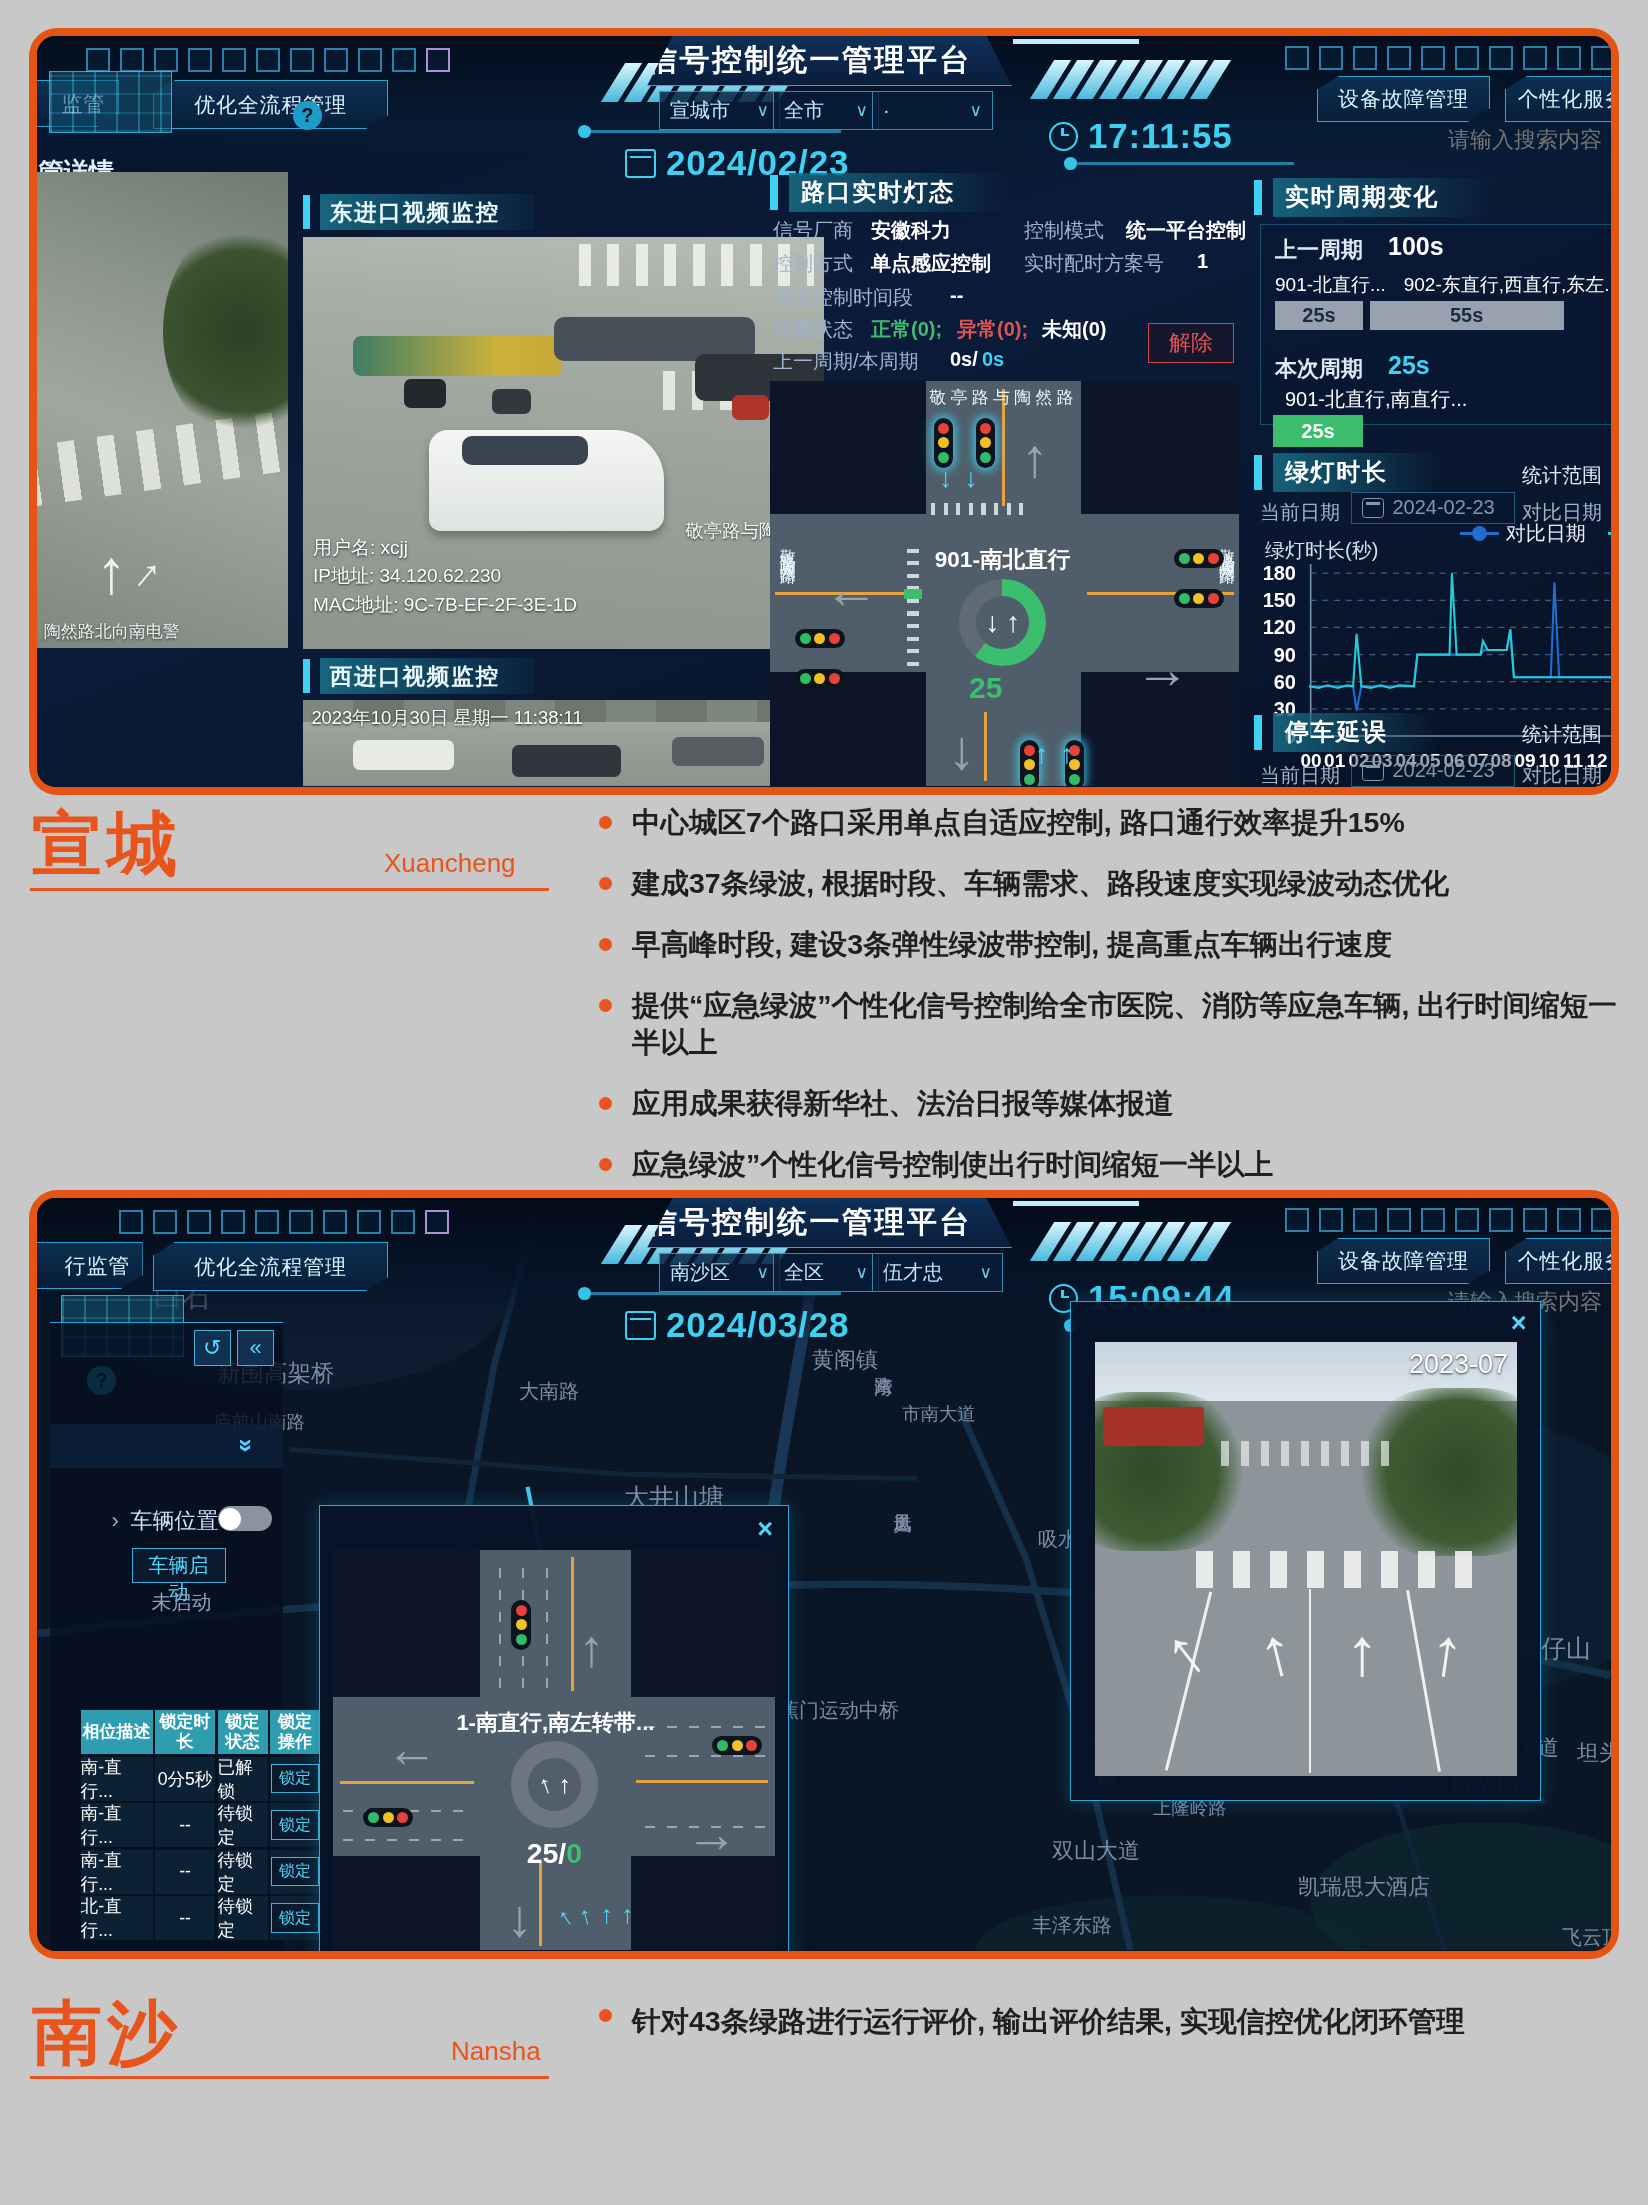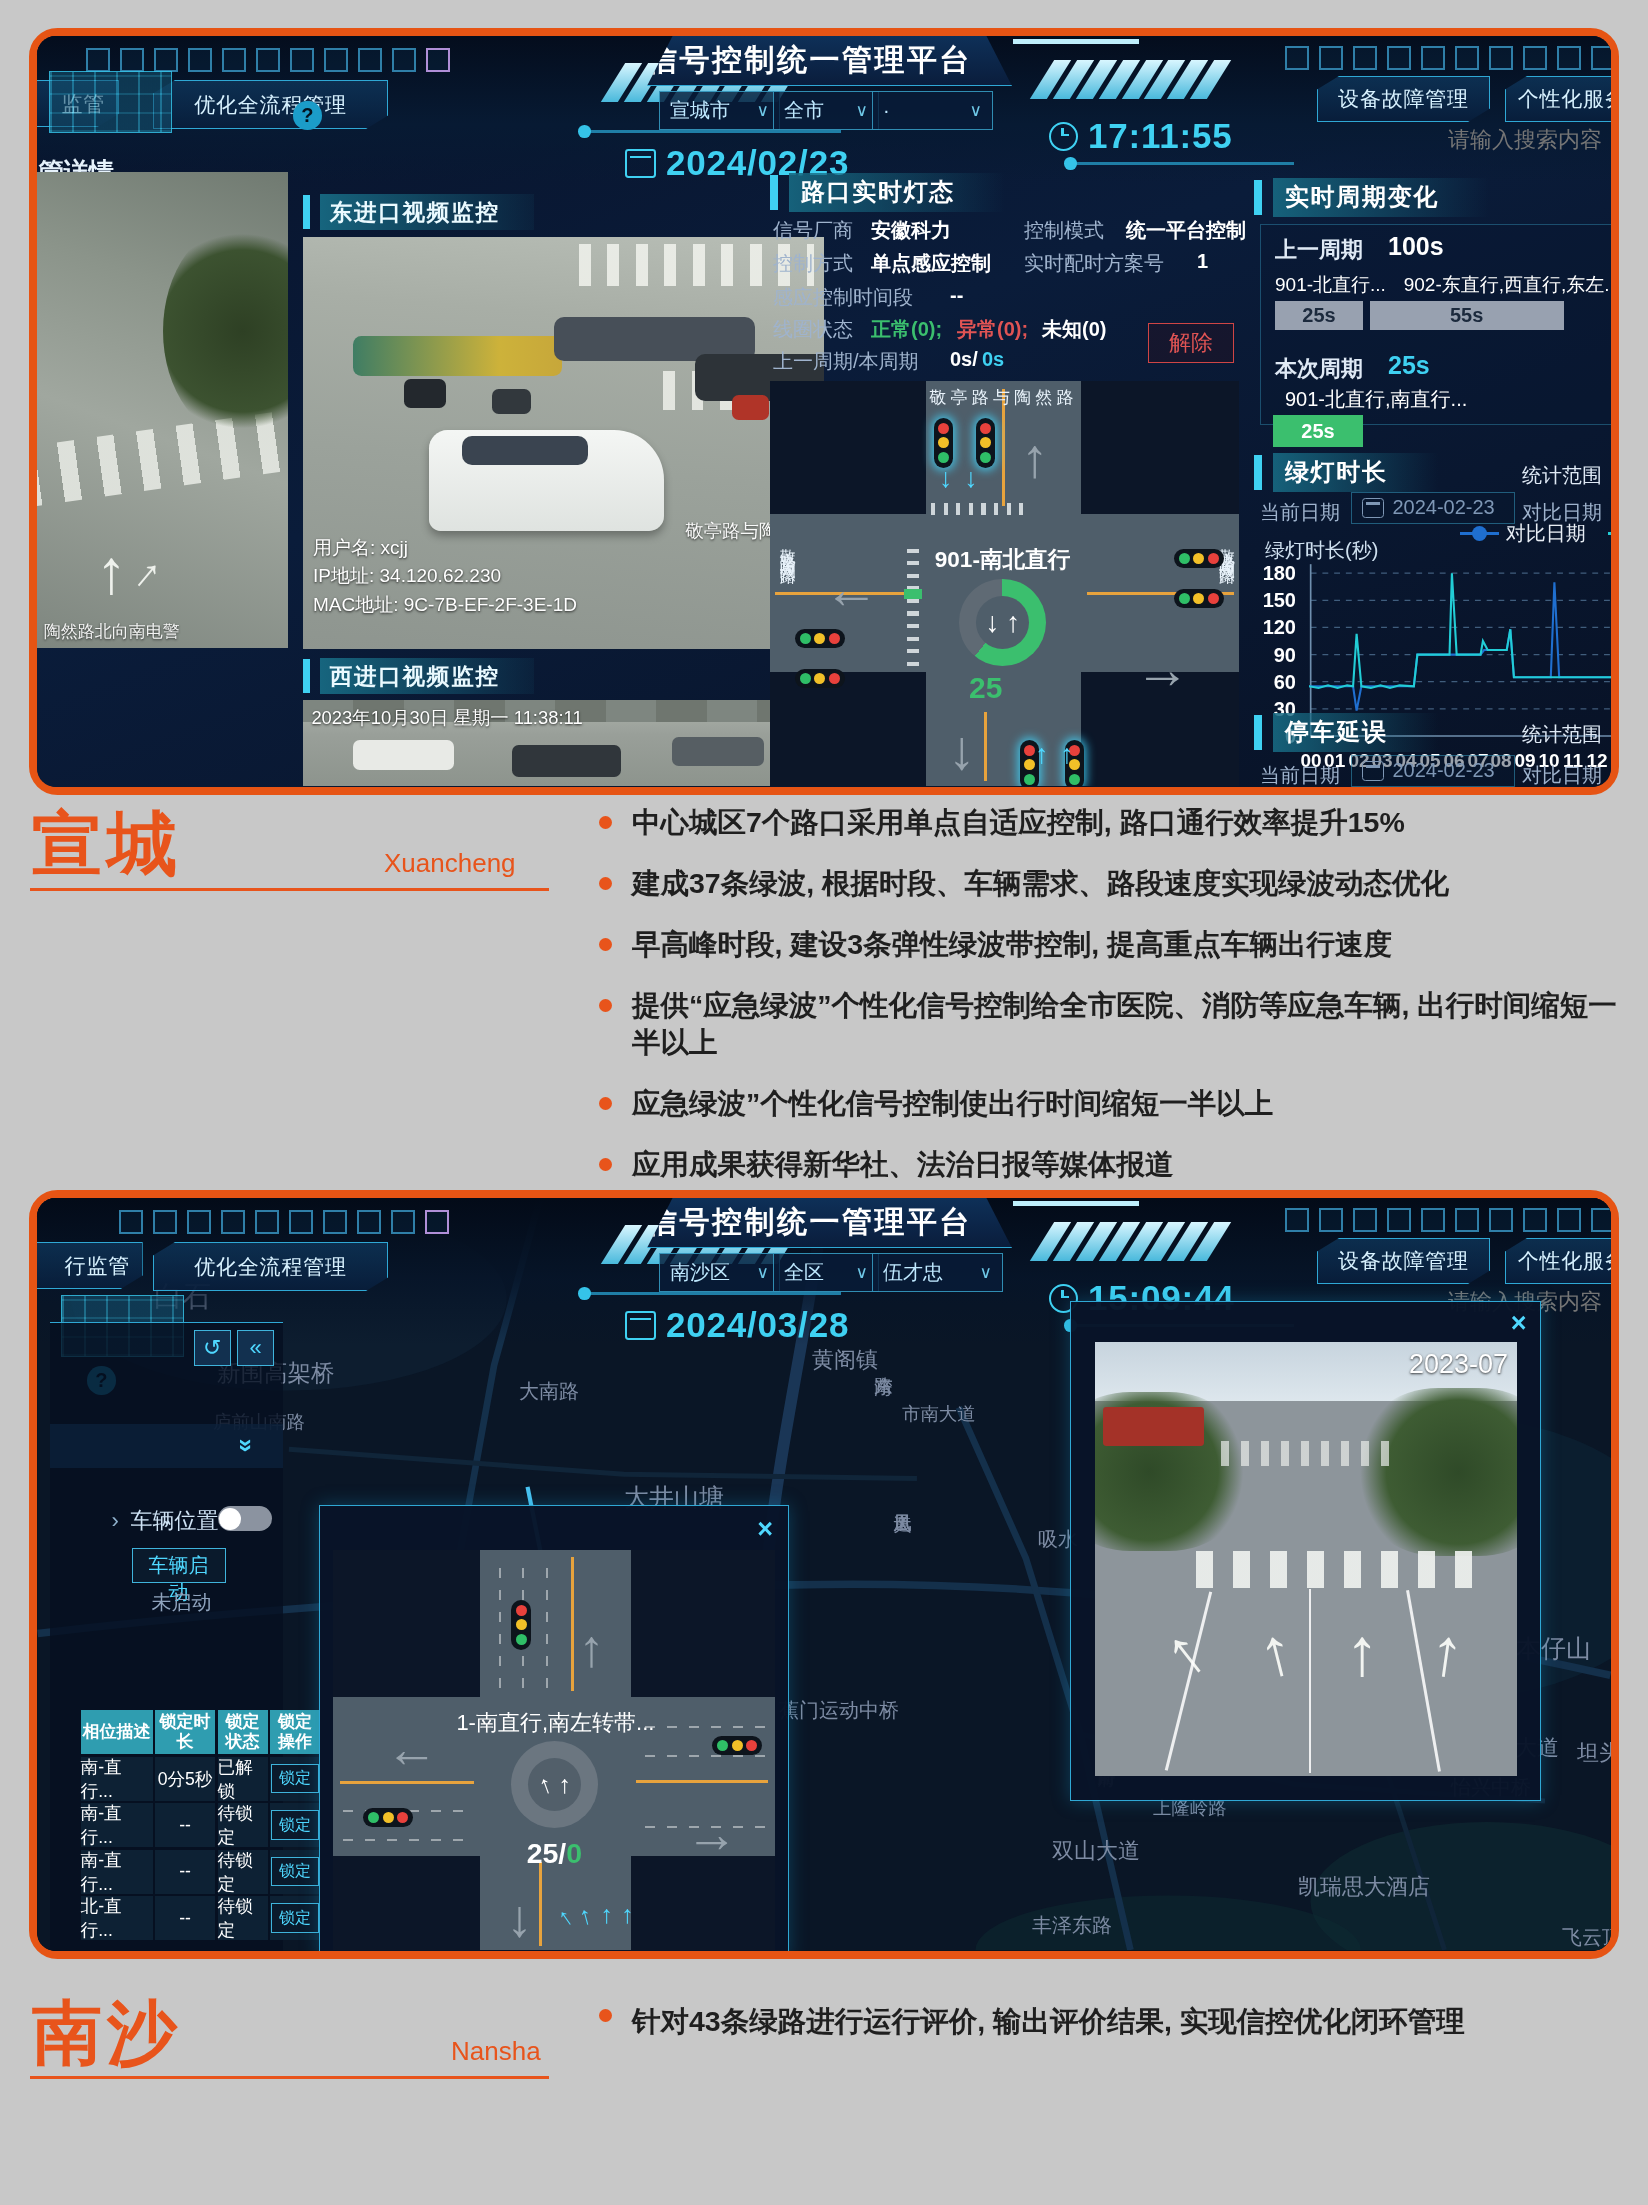--- a/index.html
+++ b/index.html
@@ -442,22 +442,22 @@
   </div>
 
   <div class="city-name" style="left:32px;top:798px;">宣城</div>
   <div class="city-latin" style="left:384px;top:848px;">Xuancheng</div>
   <div class="city-line" style="left:30px;top:888px;width:519px;"></div>
   <ul class="bullets xc" style="left:587px;top:794px;">
       <li>中心城区7个路口采用单点自适应控制, 路口通行效率提升15%</li>
       <li>建成37条绿波, 根据时段、车辆需求、路段速度实现绿波动态优化</li>
       <li>早高峰时段, 建设3条弹性绿波带控制, 提高重点车辆出行速度</li>
       <li>提供“应急绿波”个性化信号控制给全市医院、消防等应急车辆, 出行时间缩短一半以上</li>
+      <li>应用成果获得新华社、法治日报等媒体报道</li>
       <li>应急绿波”个性化信号控制使出行时间缩短一半以上</li>
-      <li>应用成果获得新华社、法治日报等媒体报道</li>
     </ul>
 
   <div class="dash" style="top:1190px;height:769px;">
     <div class="dash-inner" style="background:#09131f;">
 
       <div class="abs" style="inset:0;">
         <svg width="1574" height="752" viewBox="0 0 1878 898">
           <rect width="1878" height="898" fill="#0a1626"></rect>
           <ellipse cx="1680" cy="430" rx="280" ry="170" fill="#11384a" opacity="0.25"></ellipse>
           <ellipse cx="1730" cy="840" rx="210" ry="95" fill="#0e2d33" opacity="0.55"></ellipse>
@@ -686,21 +686,21 @@
           <div class="tl" style="left:379px;top:186px;">
               <i class="g"></i>
               <i class="y"></i>
               <i class="r"></i>
             </div>
           <div class="garr" style="left:245px;top:72px;font-size:52px;">↑</div>
           <div class="garr" style="left:52px;top:173px;font-size:52px;">←</div>
           <div class="garr" style="left:352px;top:258px;font-size:52px;">→</div>
           <div class="garr" style="left:173px;top:342px;font-size:52px;">↓</div>
           <div class="carr" style="left:225px;top:352px;font-size:25px;letter-spacing:8.4px;"><span style="display:inline-block;transform:rotate(-35deg);">↑</span><span style="display:inline-block;transform:rotate(-15deg);">↑</span>↑↑</div>
-          <div class="abs" style="left:88px;top:158px;width:268px;text-align:center;color:#fff;font-size:22px;font-weight:normal;">1-南直行,南左转带...</div>
+          <div class="abs" style="left:88px;top:158px;width:268px;text-align:center;color:#fff;font-size:22px;font-weight:bold;">1-南直行,南左转带...</div>
           <div class="donut" style="left:178px;top:191px;width:87px;height:87px;background:#6b7680;">
             <div class="hole" style="background:#525f6a;font-size:25px;">
                 <span style="display:inline-block;transform:rotate(-20deg);">↑</span>
                 <span>↑</span>
               </div>
           </div>
           <div class="abs" style="left:179px;top:287px;width:84px;text-align:center;font-size:28.5px;font-weight:bold;color:#fff;"><span>25/</span><span style="color:#3bbf6e;">0</span></div>
         </div>
       </div>
 

